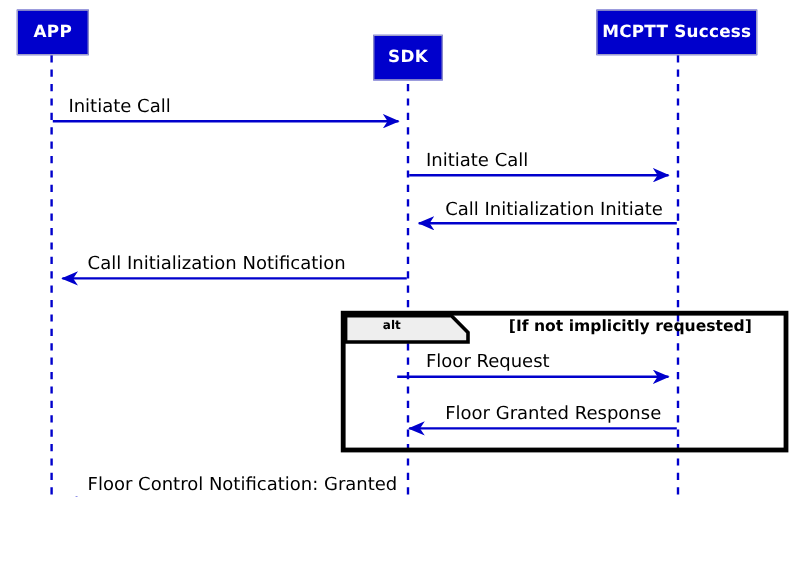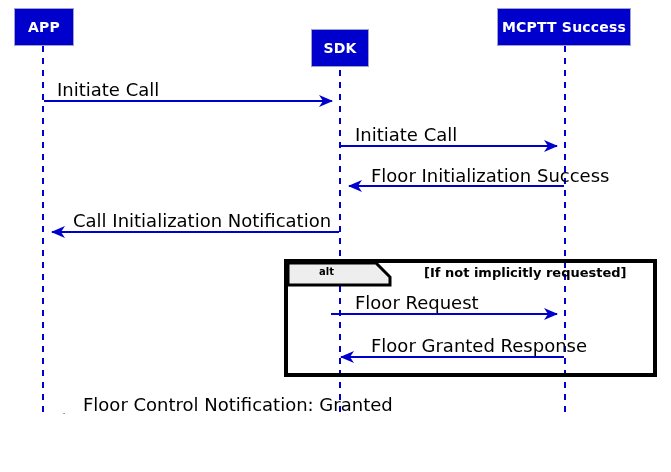--- a/index.html
+++ b/index.html
@@ -34,21 +34,21 @@
   .participant-label {
     color: #ffffff;
     font-size: 14px;
     font-weight: bold;
     font-family: "DejaVu Sans", sans-serif;
     white-space: nowrap;
     letter-spacing: 0.2px;
   }
   .msg-label {
     position: absolute;
-    font-size: 18px;
+    font-size: 15px;
     color: #000000;
     font-family: "DejaVu Sans", sans-serif;
     white-space: nowrap;
     line-height: 1;
   }
   .frag-tab-label {
     position: absolute;
     font-size: 10px;
     font-weight: bold;
     color: #000000;
@@ -117,27 +117,27 @@
   </div>
 
   <div class="participant-box" style="left:497px; top:8px; width:134px; height:38px;">
     <span class="participant-label">MCPTT Success</span>
   </div>
 
   <div class="msg-label" style="left:57px; top:81px;">Initiate Call</div>
 
   <div class="msg-label" style="left:355px; top:126px;">Initiate Call</div>
 
-  <div class="msg-label" style="left:371px; top:167px;">Floor Initialization Success</div>
+  <div class="msg-label" style="left:371px; top:167px;">Call Initialization Initiate</div>
 
   <div class="msg-label" style="left:73px; top:212px;">Call Initialization Notification</div>
 
   <div class="msg-label" style="left:355px; top:294px;">Floor Request</div>
 
   <div class="msg-label" style="left:371px; top:337px;">Floor Granted Response</div>
 
-  <div class="msg-label" style="left:73px; top:396px;margin-left:10px;">Floor Control Notification: Granted</div>
+  <div class="msg-label" style="left:73px; top:396px;">Floor Control Notification: Granted</div>
 
   <div class="frag-tab-label" style="left:319px; top:266px;">alt</div>
 
   <div class="frag-guard-label" style="left:424px; top:265px;">[If not implicitly requested]</div>
 
 </div>
 
 </body></html>

